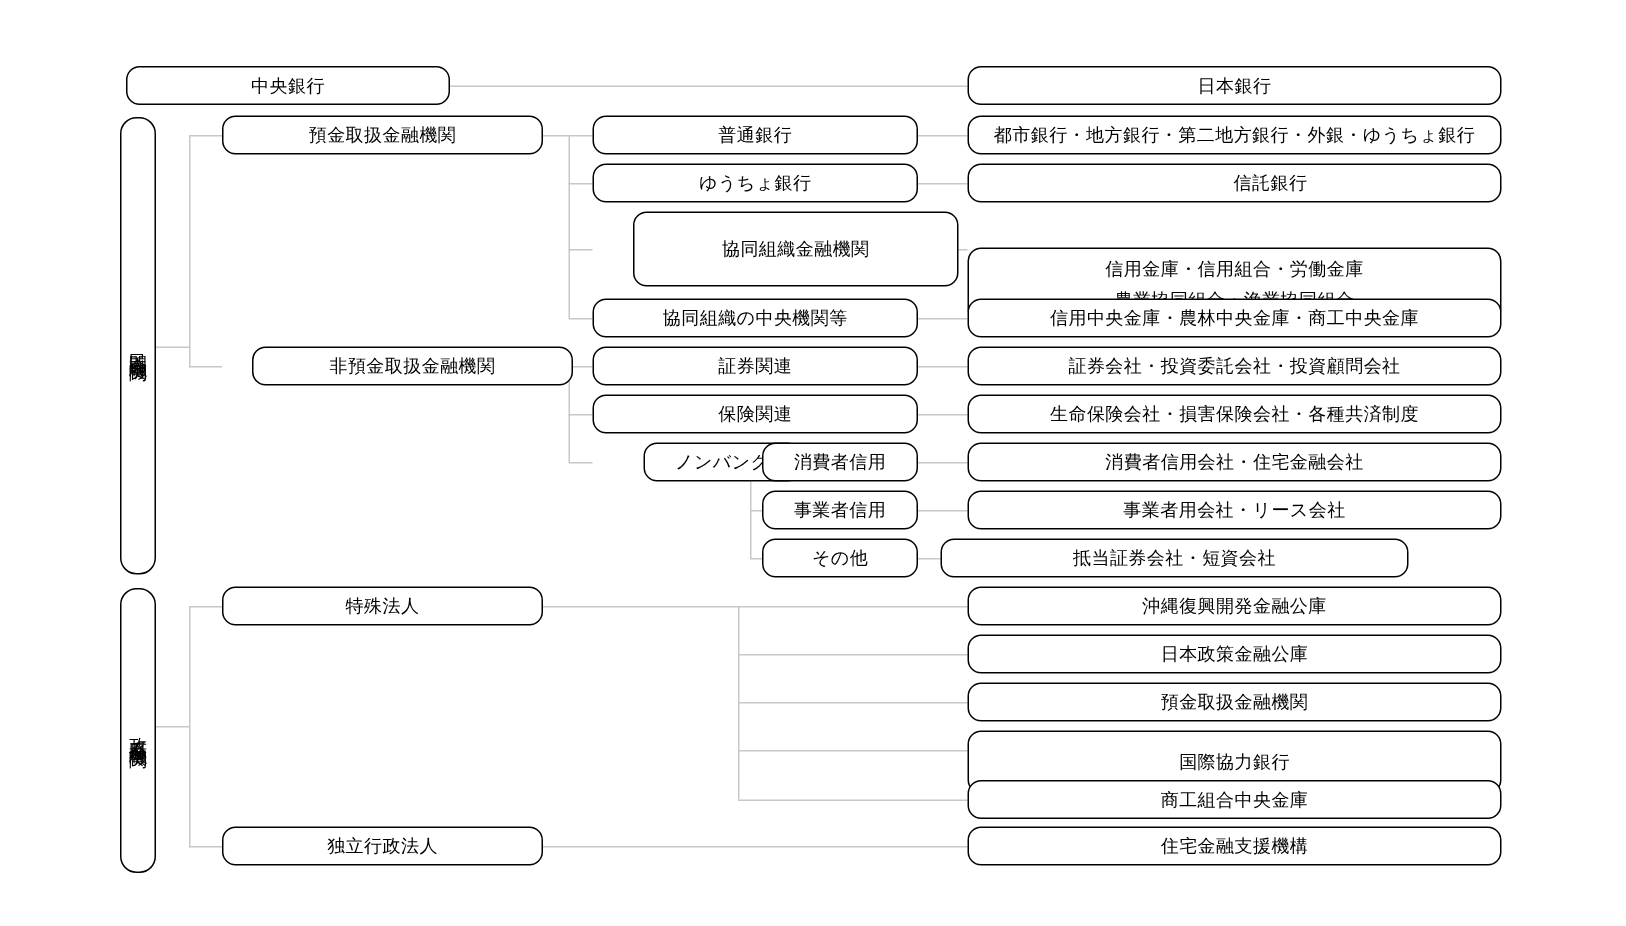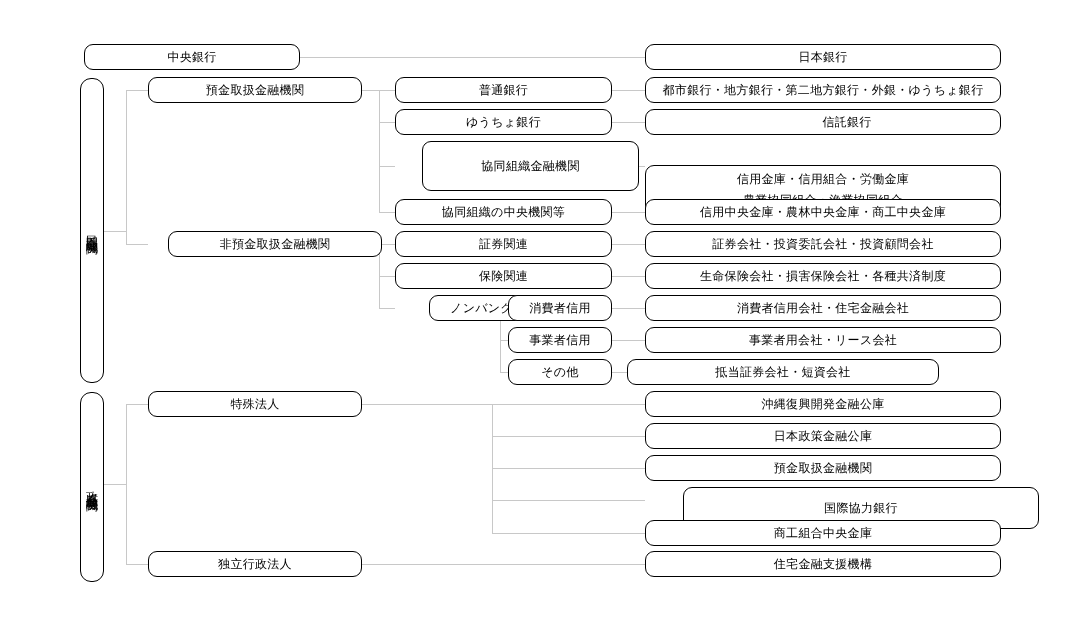--- a/index.html
+++ b/index.html
@@ -145,17 +145,17 @@
 農業協同組合・漁業協同組合</div>
   <div class="box" style="left:645px;top:199px;width:356px;height:26px;">信用中央金庫・農林中央金庫・商工中央金庫</div>
   <div class="box" style="left:645px;top:231px;width:356px;height:26px;">証券会社・投資委託会社・投資顧問会社</div>
   <div class="box" style="left:645px;top:263px;width:356px;height:26px;">生命保険会社・損害保険会社・各種共済制度</div>
   <div class="box" style="left:645px;top:295px;width:356px;height:26px;">消費者信用会社・住宅金融会社</div>
   <div class="box" style="left:645px;top:327px;width:356px;height:26px;">事業者用会社・リース会社</div>
   <div class="box" style="left:627px;top:359px;width:312px;height:26px;">抵当証券会社・短資会社</div>
   <div class="box" style="left:645px;top:391px;width:356px;height:26px;">沖縄復興開発金融公庫</div>
   <div class="box" style="left:645px;top:423px;width:356px;height:26px;">日本政策金融公庫</div>
   <div class="box" style="left:645px;top:455px;width:356px;height:26px;">預金取扱金融機関</div>
-  <div class="box" style="left:683px;top:487px;width:356px;height:42px;">国際協力銀行</div>
+  <div class="box" style="left:645px;top:487px;width:356px;height:42px;">国際協力銀行</div>
   <div class="box" style="left:645px;top:520px;width:356px;height:26px;">商工組合中央金庫</div>
   <div class="box" style="left:645px;top:551px;width:356px;height:26px;">住宅金融支援機構</div>
 
 </div>
 
 </body></html>

